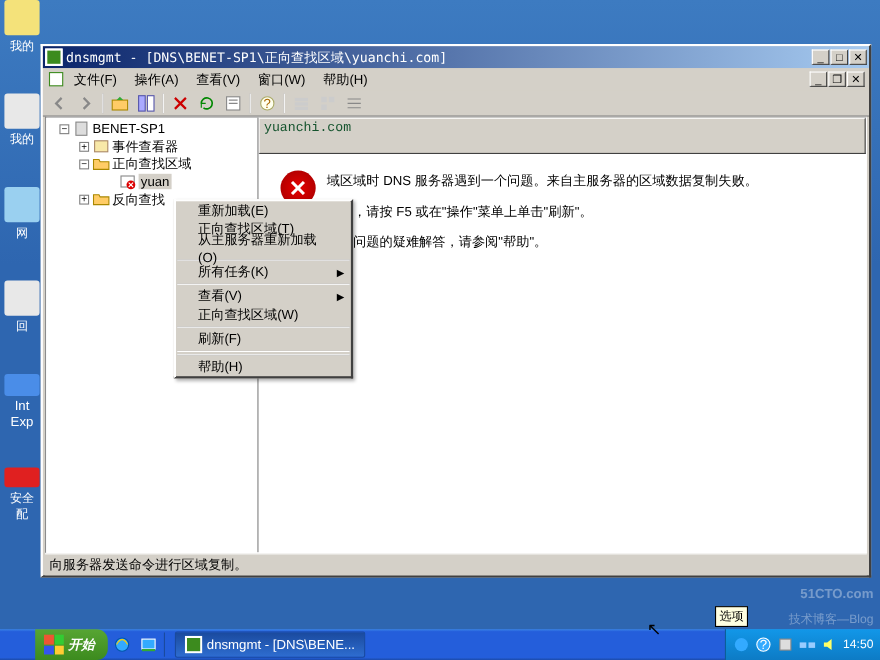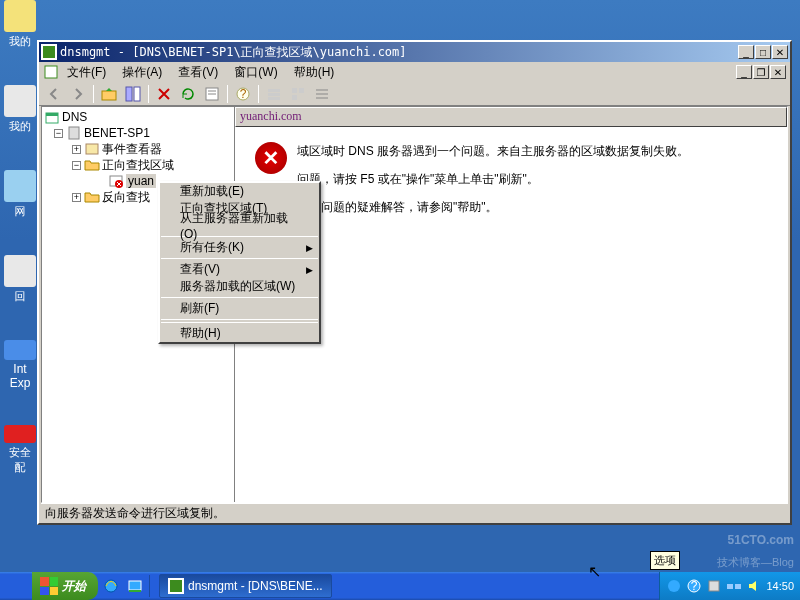--- a/index.html
+++ b/index.html
@@ -38,21 +38,21 @@
 .tree-exp { width: 9px; height: 9px; border: 1px solid #808080; display: flex; align-items: center; justify-content: center; font-size: 9px; line-height: 7px; margin-right: 3px; background: #fff; }
 .tree-icon { width: 16px; height: 16px; margin-right: 2px; display: inline-flex; align-items: center; justify-content: center; }
 .tree-label { }
 .tree-selected { background: #d4d0c8; color: #000; padding: 0 2px; }
 .indent1 { margin-left: 10px; }
 .indent2 { margin-left: 28px; }
 .indent4 { margin-left: 64px; }
 
 
 .right-pane { flex: 1; display: flex; flex-direction: column; }
-.right-header { height: 20px; background: #d4d0c8; border: 1px solid; border-color: #fff #404040 #404040 #fff; padding: 1px 4px; font-family: Liberation Serif, serif; color: #701a75; }
+.right-header { height: 33px; background: #d4d0c8; border: 1px solid; border-color: #fff #404040 #404040 #fff; padding: 1px 4px; font-family: Liberation Mono, monospace; color: #14532d; }
 .right-content { flex: 1; padding: 15px 20px; display: flex; gap: 10px; }
 .error-icon { width: 32px; height: 32px; background: radial-gradient(circle, #e60000, #a00000); border-radius: 50%; display: flex; align-items: center; justify-content: center; color: #fff; font-weight: bold; font-size: 20px; flex-shrink: 0; }
 .error-text { flex: 1; }
 .error-title { font-weight: bold; margin-bottom: 12px; }
 .error-text p { margin-bottom: 10px; line-height: 1.5; }
 
 
 .statusbar { height: 20px; background: #d4d0c8; border-top: 1px solid #fff; padding: 2px 4px; margin: 0 2px; display: flex; align-items: center; }
 
 
@@ -218,29 +218,20 @@
           <line x1="2" y1="4" x2="14" y2="4" stroke="#888"></line>
           <line x1="2" y1="8" x2="14" y2="8" stroke="#888"></line>
           <line x1="2" y1="12" x2="14" y2="12" stroke="#888"></line>
         </svg>
       </div>
   </div>
 
   <div class="content">
     <div class="tree-pane">
       <div class="tree">
-        <div class="tree-node">
-            <span class="tree-icon">
-              <svg width="16" height="16">
-                <rect x="2" y="4" width="12" height="10" fill="#fff" stroke="#3a6"></rect>
-                <rect x="2" y="4" width="12" height="3" fill="#3a6"></rect>
-              </svg>
-            </span>
-            <span class="tree-label">DNS</span>
-          </div>
         <div class="tree-node indent1">
             <span class="tree-exp">−</span>
             <span class="tree-icon">
               <svg width="16" height="16">
                 <rect x="3" y="2" width="10" height="12" fill="#ddd" stroke="#888"></rect>
               </svg>
             </span>
             <span class="tree-label">BENET-SP1</span>
           </div>
         <div class="tree-node indent2">
@@ -315,21 +306,21 @@
   <div class="ctx-item">
       <span>所有任务(K)</span>
       <span class="ctx-arrow">▶</span>
     </div>
   <div class="ctx-sep"></div>
   <div class="ctx-item">
       <span>查看(V)</span>
       <span class="ctx-arrow">▶</span>
     </div>
   <div class="ctx-item">
-      <span>服务器加载的区域(W)</span>
+      <span>正向查找区域(W)</span>
     </div>
   <div class="ctx-sep"></div>
   <div class="ctx-item">
       <span>刷新(F)</span>
     </div>
   <div class="ctx-sep"></div>
   <div class="ctx-sep"></div>
   <div class="ctx-item">
       <span>帮助(H)</span>
     </div>

